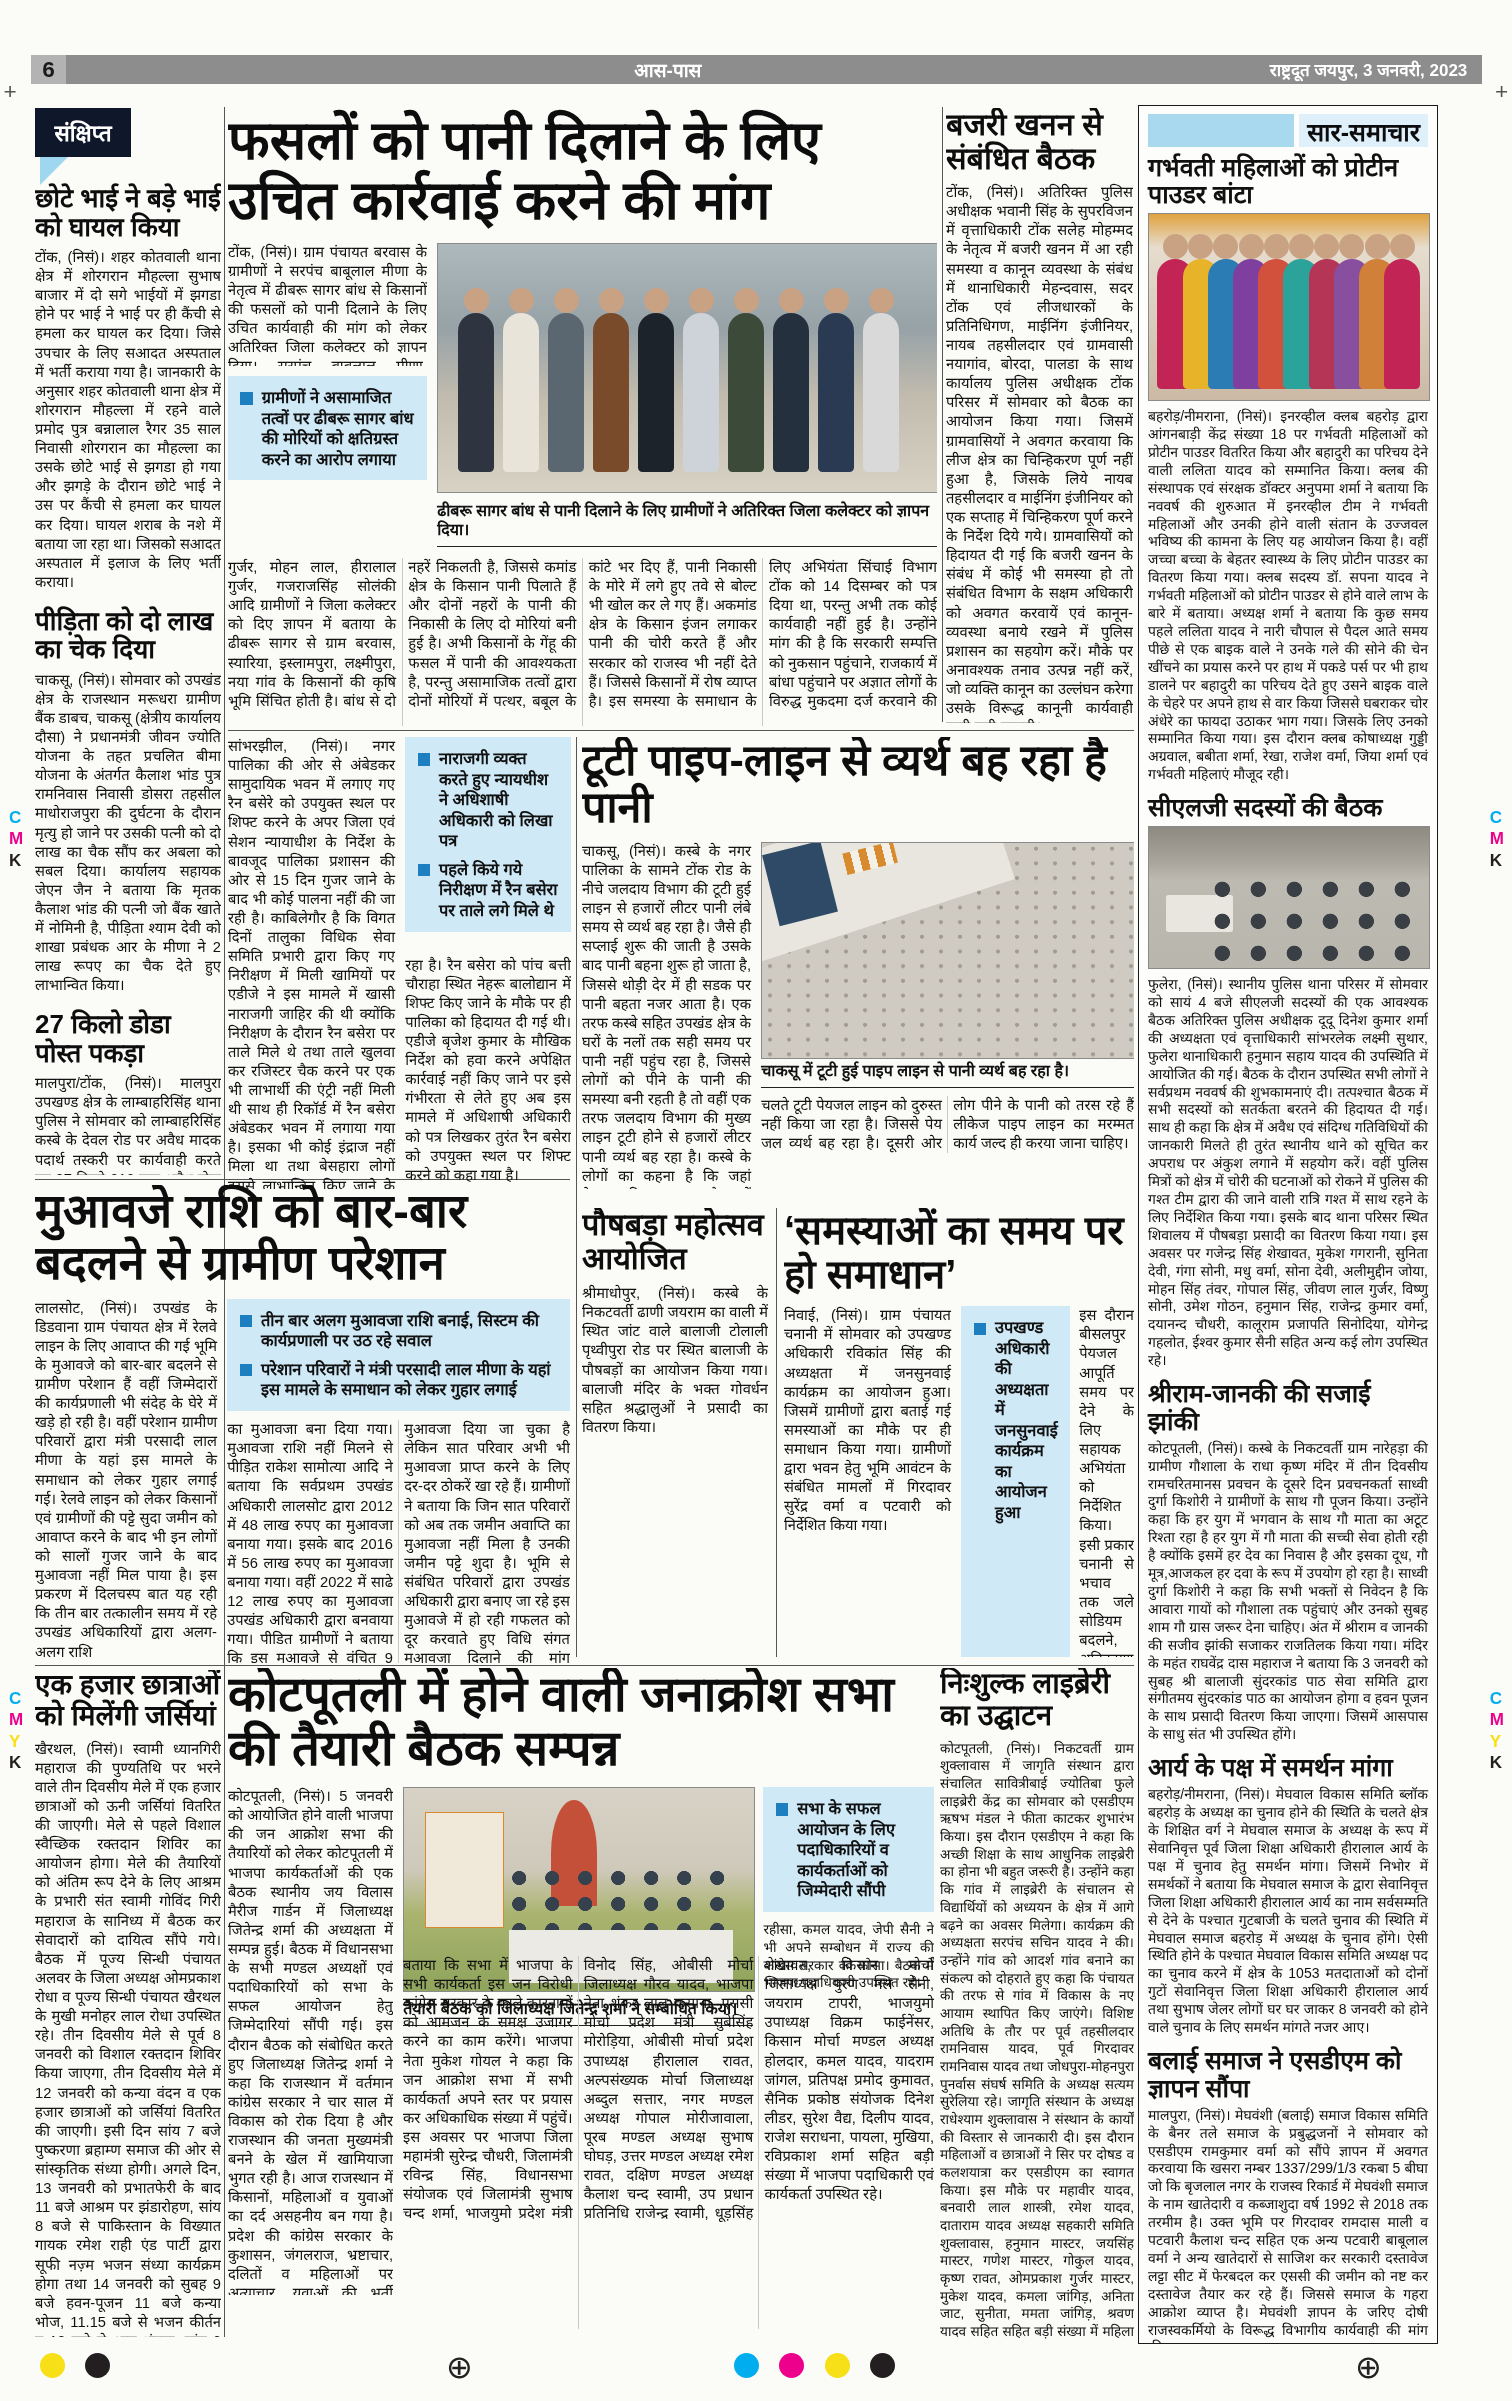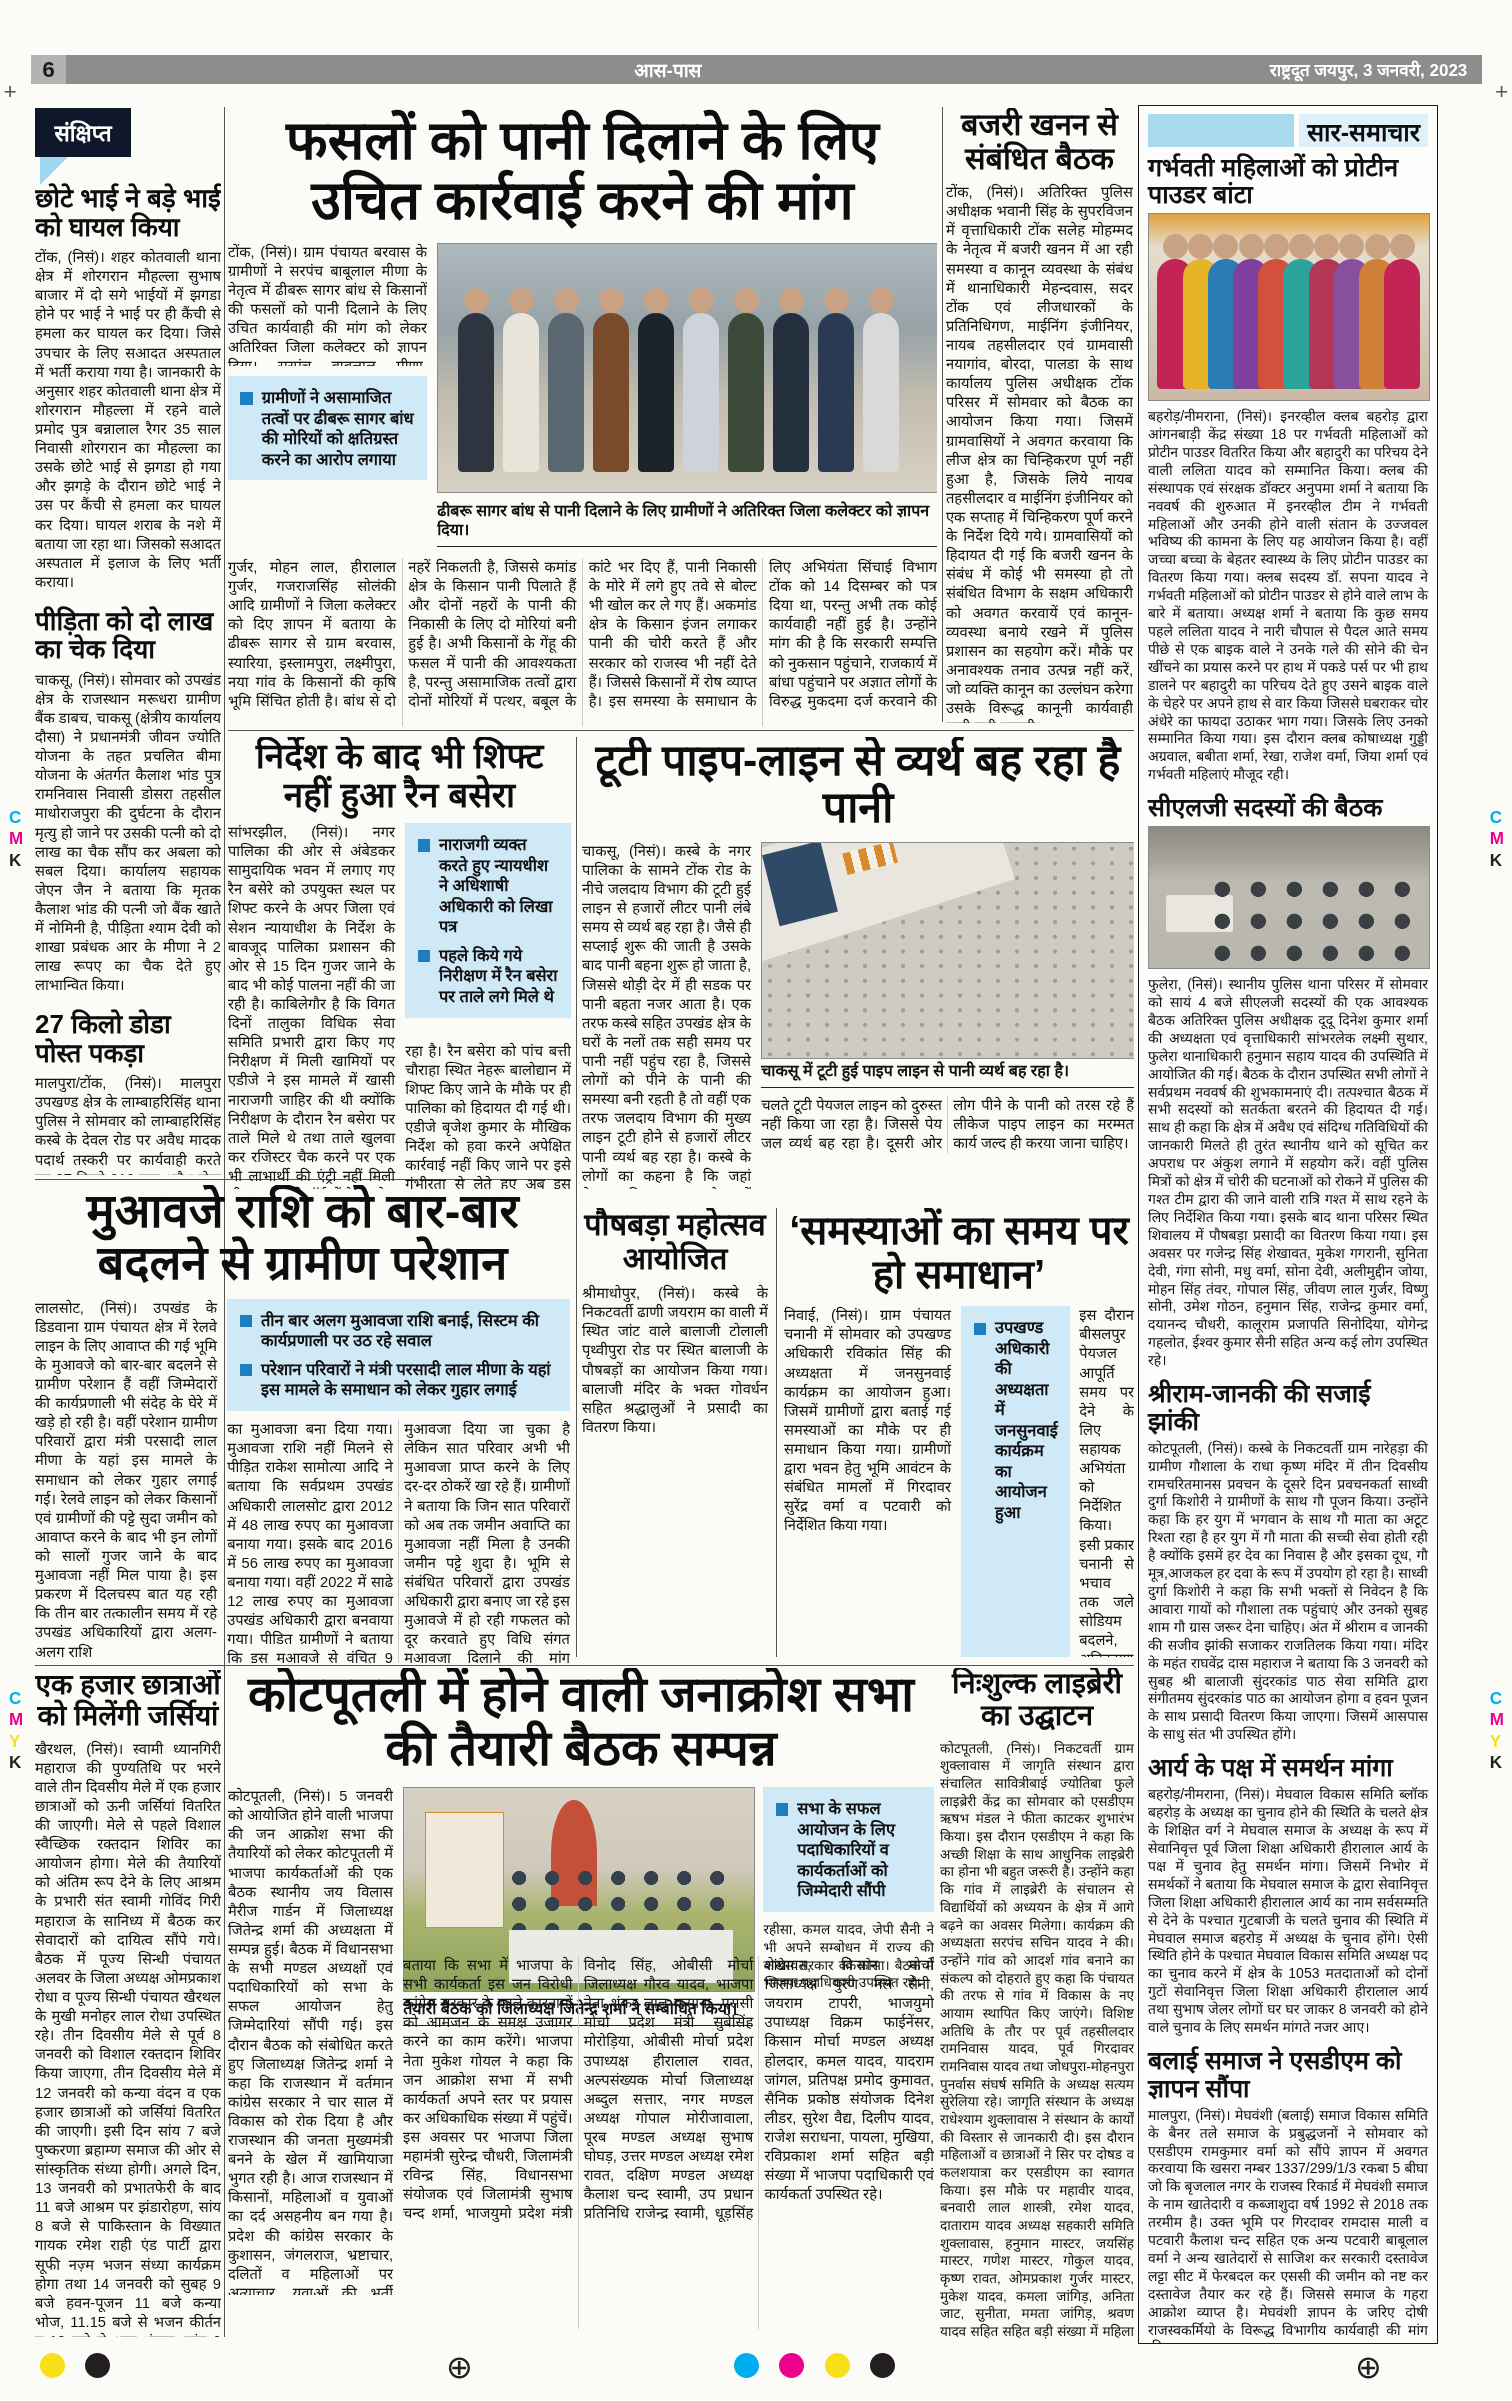--- a/index.html
+++ b/index.html
@@ -5,21 +5,21 @@
   html,body{margin:0;padding:0;background:#cfcfcf;font-family:"Liberation Sans","DejaVu Sans",sans-serif;}
   .page{position:relative;width:1512px;height:2401px;background:#fbfbf8;margin:0 auto;overflow:hidden;color:#111;}
   
   .hbar{position:absolute;left:31px;top:55px;width:1451px;height:29px;background:#8d8d8d;display:flex;align-items:center;}
   .hbar .pn{width:35px;height:29px;background:#b3b3b3;color:#1a1a1a;font-weight:800;font-size:22.6px;display:flex;align-items:center;justify-content:center;}
   .hbar .sec{flex:1;text-align:center;color:#fff;font-weight:800;font-size:19px;}
   .hbar .ed{color:#fff;font-weight:700;font-size:17px;padding-right:14.7px;white-space:nowrap;}
   
   .btxt{font-size:14.7px;line-height:1.3;text-align:justify;}
   .small{font-size:13.6px;}
-  .art-title{font-weight:800;line-height:1.1;text-align:center;color:#0d0d0d;}
+  .art-title{font-weight:800;line-height:1.1;color:#0d0d0d;}
   .lt{text-align:left;}
   .cols2{column-count:2;column-gap:11.3px;column-rule:0.6px solid #c9c9c9;}
   .cols3{column-count:3;column-gap:11.3px;column-rule:0.6px solid #c9c9c9;}
   .cols4{column-count:4;column-gap:12.4px;column-rule:0.6px solid #c9c9c9;}
   .clip{overflow:hidden;}
   
   .pull{background:#cfe9f7;padding:11.3px 12.4px;font-weight:700;font-size:16.4px;line-height:1.25;}
   .pull .b{display:flex;gap:9px;margin-bottom:8px;}
   .pull .b:last-child{margin-bottom:0;}
   .sq{width:12.4px;height:12.4px;background:#1d7fc0;flex:none;margin-top:5.1px;}
@@ -159,21 +159,20 @@
     </div>
     <div class="btxt cols4" style="margin-top:11.3px;height:169px;overflow:hidden;">गुर्जर, मोहन लाल, हीरालाल गुर्जर, गजराजसिंह सोलंकी आदि ग्रामीणों ने जिला कलेक्टर को दिए ज्ञापन में बताया के ढीबरू सागर से ग्राम बरवास, स्यारिया, इस्लामपुरा, लक्ष्मीपुरा, नया गांव के किसानों की कृषि भूमि सिंचित होती है। बांध से दो नहरें निकलती है, जिससे कमांड क्षेत्र के किसान पानी पिलाते हैं और दोनों नहरों के पानी की निकासी के लिए दो मोरियां बनी हुई है। अभी किसानों के गेंहू की फसल में पानी की आवश्यकता है, परन्तु असामाजिक तत्वों द्वारा दोनों मोरियों में पत्थर, बबूल के कांटे भर दिए हैं, पानी निकासी के मोरे में लगे हुए तवे से बोल्ट भी खोल कर ले गए हैं। अकमांड क्षेत्र के किसान इंजन लगाकर पानी की चोरी करते हैं और सरकार को राजस्व भी नहीं देते हैं। जिससे किसानों में रोष व्याप्त है। इस समस्या के समाधान के लिए अभियंता सिंचाई विभाग टोंक को 14 दिसम्बर को पत्र दिया था, परन्तु अभी तक कोई कार्यवाही नहीं हुई है। उन्होंने मांग की है कि सरकारी सम्पत्ति को नुकसान पहुंचाने, राजकार्य में बांधा पहुंचाने पर अज्ञात लोगों के विरुद्ध मुकदमा दर्ज करवाने की कार्यवाही की जाएं व किसानों की फसलों को समय पर पानी दिलाया जाए।</div>
   </div>
 
   <div class="abs clip" style="left:946px;top:108px;width:187px;height:615px;">
     <div class="art-title" style="font-size:30.5px;margin-bottom:8px;">बजरी खनन से संबंधित बैठक</div>
     <div class="btxt">टोंक, (निसं)। अतिरिक्त पुलिस अधीक्षक भवानी सिंह के सुपरविजन में वृत्ताधिकारी टोंक सलेह मोहम्मद के नेतृत्व में बजरी खनन में आ रही समस्या व कानून व्यवस्था के संबंध में थानाधिकारी मेहन्दवास, सदर टोंक एवं लीजधारकों के प्रतिनिधिगण, माईनिंग इंजीनियर, नायब तहसीलदार एवं ग्रामवासी नयागांव, बोरदा, पालडा के साथ कार्यालय पुलिस अधीक्षक टोंक परिसर में सोमवार को बैठक का आयोजन किया गया। जिसमें ग्रामवासियों ने अवगत करवाया कि लीज क्षेत्र का चिन्हिकरण पूर्ण नहीं हुआ है, जिसके लिये नायब तहसीलदार व माईनिंग इंजीनियर को एक सप्ताह में चिन्हिकरण पूर्ण करने के निर्देश दिये गये। ग्रामवासियों को हिदायत दी गई कि बजरी खनन के संबंध में कोई भी समस्या हो तो संबंधित विभाग के सक्षम अधिकारी को अवगत करवायें एवं कानून-व्यवस्था बनाये रखने में पुलिस प्रशासन का सहयोग करें। मौके पर अनावश्यक तनाव उत्पन्न नहीं करें, जो व्यक्ति कानून का उल्लंघन करेगा उसके विरूद्ध कानूनी कार्यवाही जारी रखी जाएगी।</div>
   </div>
 
   <div class="abs clip" style="left:228px;top:737px;width:343px;height:452px;">
-    <div class="art-title" style="font-size:35px;margin-bottom:9px;">निर्देश के बाद भी शिफ्ट नहीं हुआ रैन बसेरा</div>
     <div style="display:flex;gap:10.2px;">
       <div class="btxt" style="width:167px;flex:none;">सांभरझील, (निसं)। नगर पालिका की ओर से अंबेडकर सामुदायिक भवन में लगाए गए रैन बसेरे को उपयुक्त स्थल पर शिफ्ट करने के अपर जिला एवं सेशन न्यायाधीश के निर्देश के बावजूद पालिका प्रशासन की ओर से 15 दिन गुजर जाने के बाद भी कोई पालना नहीं की जा रही है। काबिलेगौर है कि विगत दिनों तालुका विधिक सेवा समिति प्रभारी द्वारा किए गए निरीक्षण में मिली खामियों पर एडीजे ने इस मामले में खासी नाराजगी जाहिर की थी क्योंकि निरीक्षण के दौरान रैन बसेरा पर ताले मिले थे तथा ताले खुलवा कर रजिस्टर चैक करने पर एक भी लाभार्थी की एंट्री नहीं मिली थी साथ ही रिकॉर्ड में रैन बसेरा अंबेडकर भवन में लगाया गया है। इसका भी कोई इंद्राज नहीं मिला था तथा बेसहारा लोगों इससे लाभान्वित किए जाने के लिए पालिका के स्तर से कोई व्यापक प्रचार-प्रसार नहीं किया जा</div>
       <div style="flex:1;display:flex;flex-direction:column;gap:24px;">
         <div class="pull">
           <div class="b">
               <span class="sq"></span>
               <span>नाराजगी व्यक्त करते हुए न्यायधीश ने अधिशाषी अधिकारी को लिखा पत्र</span>
             </div>
           <div class="b">
               <span class="sq"></span>

